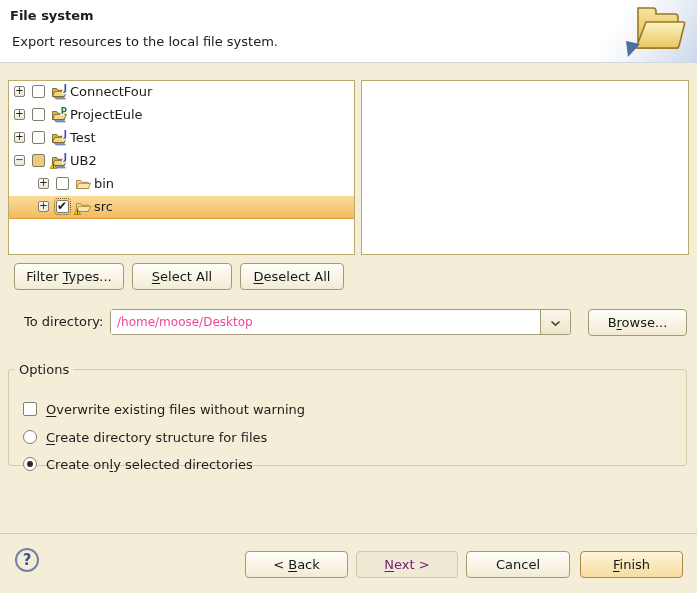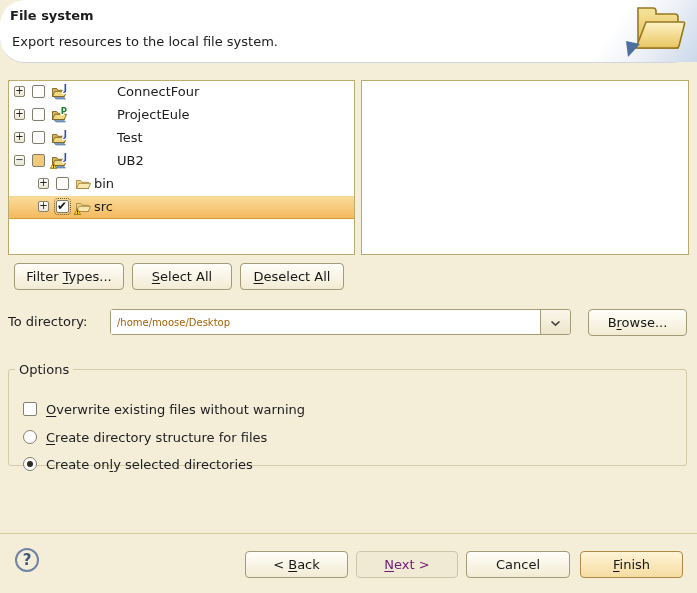--- a/index.html
+++ b/index.html
@@ -4,21 +4,21 @@
 <style>
   html,body{margin:0;padding:0;}
   body{width:697px;height:593px;position:relative;overflow:hidden;
        background:var(--bg,#f4eed9);
        font-family:"DejaVu Sans","Liberation Sans",sans-serif;
        font-size:13px;color:#1c1c1c;}
   u{text-decoration:underline;text-underline-offset:2px;}
 
   
   .header{position:absolute;top:0;left:0;right:0;height:62px;background:var(--header-bg,#fff);
-          border-bottom:1px solid #d2d6de;border-radius:25px;}
+          border-bottom:1px solid #d2d6de;}
   .banner-grad{position:absolute;right:0;top:0;width:130px;height:62px;
           background:linear-gradient(125deg,#ffffff 38%,#eef1f7 64%,#cbd8ea 100%);}
   .title{position:absolute;left:10px;top:8px;font-weight:bold;}
   .subtitle{position:absolute;left:12px;top:34px;}
   .banner-icon{position:absolute;right:6px;top:2px;}
 
   
   .tree-panel{position:absolute;left:8px;top:80px;width:345px;height:173px;background:#fff;
           border:1px solid var(--panel-border,#b9ab6e);overflow:hidden;}
   .preview-panel{position:absolute;left:361px;top:80px;width:326px;height:173px;background:#fff;
@@ -34,40 +34,40 @@
           font-size:10px;line-height:8px;text-align:center;color:#222;}
   .l0 .expander{left:5px;} .l1 .expander{left:29px;}
   .cb{position:absolute;top:4px;width:13px;height:13px;box-sizing:border-box;background:#fff;
           border:1px solid #7f7d6e;border-radius:2px;}
   .l0 .cb{left:23px;} .l1 .cb{left:47px;}
   .cb.grayed{background:var(--cb-gray,#f2c979);}
   .cb.checked::after{content:"✔";position:absolute;left:0px;top:-2px;font-size:12px;color:#161616;}
   .cb.focus{outline:1px dotted #6b5b28;outline-offset:1px;}
   .ticon{position:absolute;top:3px;} .l0 .ticon{left:41px;} .l1 .ticon{left:65px;}
   .rlabel{position:absolute;top:3px;white-space:nowrap;}
-  .l0 .rlabel{left:61px;margin-left:47px;} .l1 .rlabel{left:85px;}
+  .l0 .rlabel{left:61px;} .l1 .rlabel{left:85px;}
 
   
   .btn{position:absolute;height:27px;box-sizing:border-box;
        background:linear-gradient(#fffef9,#f2ebd4);
        border:1px solid var(--btn-border,#a39a77);border-radius:4px;
        font-family:inherit;font-size:13px;color:#161616;text-align:center;padding:0 10px;}
   .btn.primary{background:linear-gradient(var(--def-top,#fdf4d7),var(--def-bottom,#f6dca1));
        border-color:#ab8a45;}
   .btn.disabled{background:#f0e9d3;border-color:#cfc6aa;color:#701a75;}
   #filter-types{left:14px;top:263px;min-width:110px;}
   #select-all{left:132px;top:263px;min-width:100px;}
   #deselect-all{left:240px;top:263px;min-width:104px;}
 
   
-  .dir-label{position:absolute;left:8px;top:314px;}
+  .dir-label{position:absolute;left:24px;top:314px;}
   .combo{position:absolute;left:110px;top:309px;width:461px;height:26px;box-sizing:border-box;
        border:1px solid var(--btn-border,#a39a77);border-radius:3px;background:#fff;display:flex;}
   .combo input{flex:1;border:none;outline:none;margin:0;padding:0 6px;font-family:inherit;
-       font-size:10px;color:#a16207;background:#fff;min-width:0;}
+       font-size:12px;color:#ec4899;background:#fff;min-width:0;}
   .combo-btn{width:30px;border:none;border-left:1px solid var(--btn-border,#a39a77);
        background:linear-gradient(#faf6ea,#eee5cb);display:flex;align-items:center;
        justify-content:center;border-radius:0 2px 2px 0;padding:0;}
   #browse{left:588px;top:309px;min-width:99px;}
 
   
   .options{position:absolute;left:8px;top:362px;width:679px;height:104px;box-sizing:border-box;
        border:1px solid #d5cba8;border-radius:3px;margin:0;padding:0;}
   .options legend{margin-left:6px;padding:0 4px;}
   .opt-row{position:absolute;left:14px;height:16px;display:flex;align-items:center;gap:9px;}

